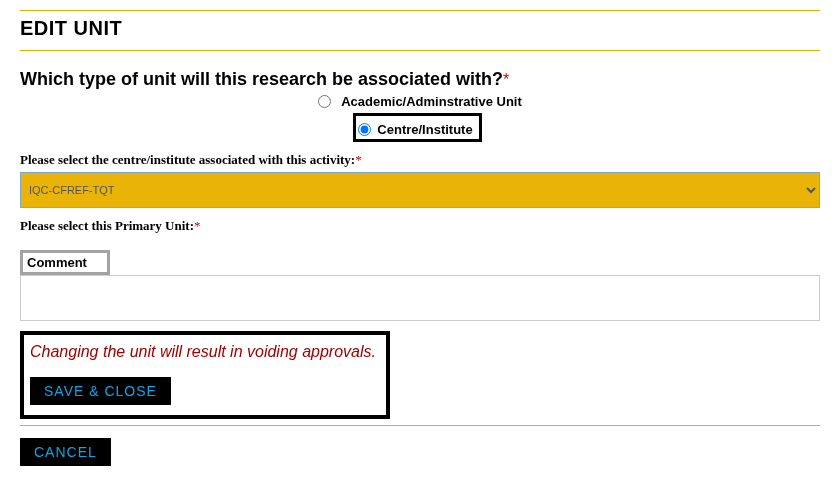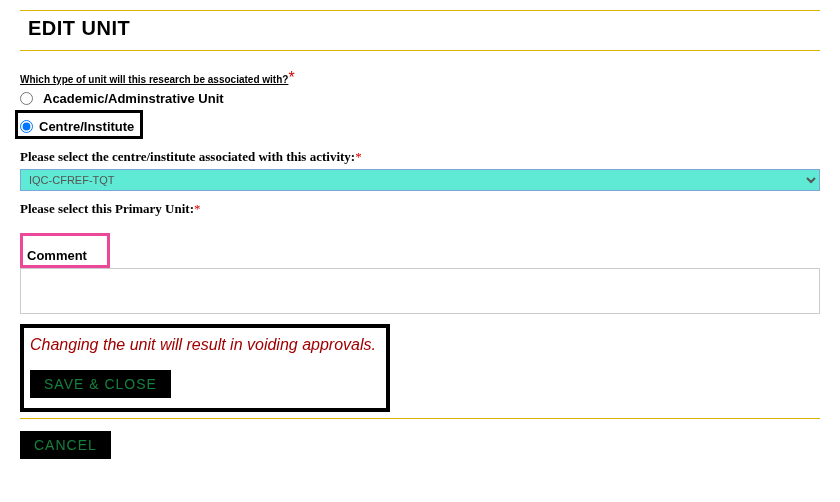--- a/index.html
+++ b/index.html
@@ -20,41 +20,41 @@
     margin: 10px 0 6px 0;
   }
   .hr-gold-bottom {
     border: none;
     border-top: 1px solid #dcb400;
     margin: 6px 0 12px 0;
   }
   .heading {
     font-size: 20px;
     font-weight: bold;
-    margin: 4px 0 8px 8px;
+    margin: 4px 0 8px 0;
     letter-spacing: 0.5px;
   }
   .field-block {
     margin-top: 18px;
   }
   .question-label {
-    font-size: 10px;
+    font-size: 18px;
     font-weight: bold;
     display: inline;
-    text-decoration: underline;
   }
   .required {
     color: #d40000;
     font-weight: normal;
   }
   .radio-row {
     margin: 4px 0 2px 0;
     display: flex;
     align-items: center;
     gap: 8px;
+    justify-content: center;
   }
   .radio-row input[type=radio] {
     margin: 0 2px 0 0;
   }
   .radio-label {
     font-size: 13px;
     font-weight: bold;
   }
   .highlight-box {
     border: 3px solid #000;
@@ -70,31 +70,31 @@
     margin: 10px 0 4px 0;
     display: block;
     font-family: Liberation Serif, serif;
   }
   select {
     width: 100%;
     font-family: Verdana, Geneva, sans-serif;
     font-size: 11px;
     padding: 2px 4px;
     border: 1px solid #aaa;
-    background: #5eead4;
+    background: #eab308;
     color: #555;
-    height: 22px;
+    height: 36px;
   }
   select.active {
     border: 1px solid #7aa7d6;
   }
   .comment-header {
     display: inline-block;
-    border: 3px solid #ec4899;
-    padding: 12px 20px 2px 4px;
+    border: 3px solid #a3a3a3;
+    padding: 2px 20px 2px 4px;
     margin: 12px 0 0 0;
     font-size: 13px;
     font-weight: bold;
     text-align: center;
   }
   textarea {
     width: 100%;
     height: 46px;
     border: 1px solid #ccc;
     resize: none;
@@ -111,21 +111,21 @@
     min-width: 370px;
   }
   .warning-text {
     color: #a00000;
     font-style: italic;
     font-size: 16px;
     margin-bottom: 16px;
   }
   .btn {
     background: #000;
-    color: #15803d;
+    color: #0ea5e9;
     border: none;
     font-size: 14px;
     padding: 6px 14px;
     font-family: Verdana, Geneva, sans-serif;
     letter-spacing: 1px;
     cursor: pointer;
   }
   .btn-cancel {
     margin-top: 0;
   }

